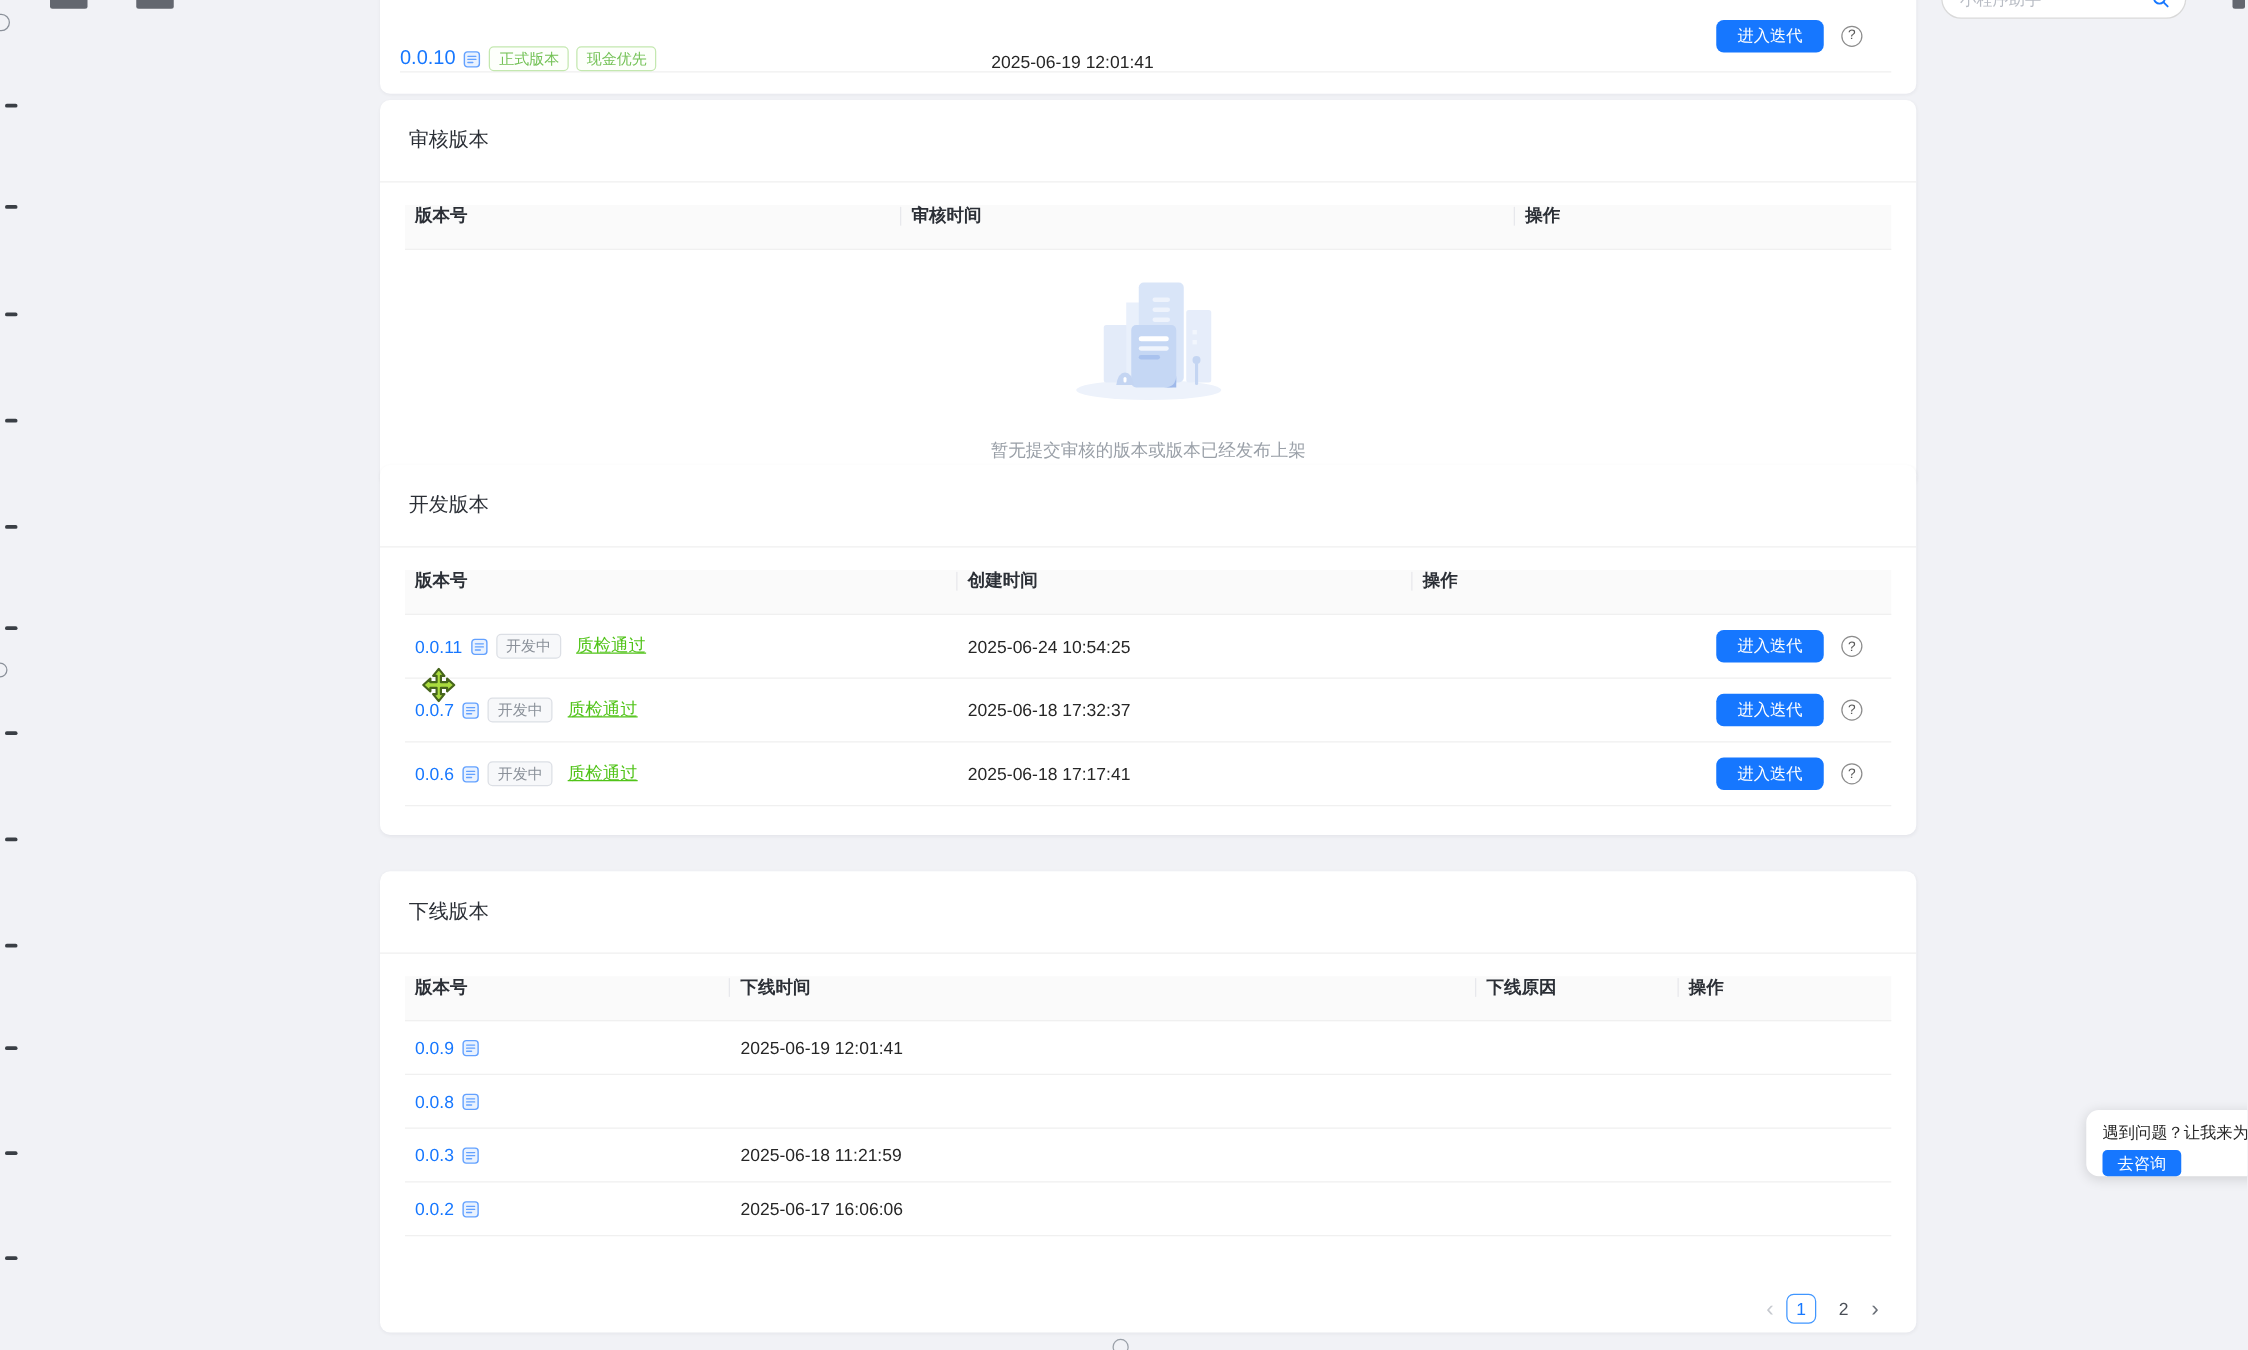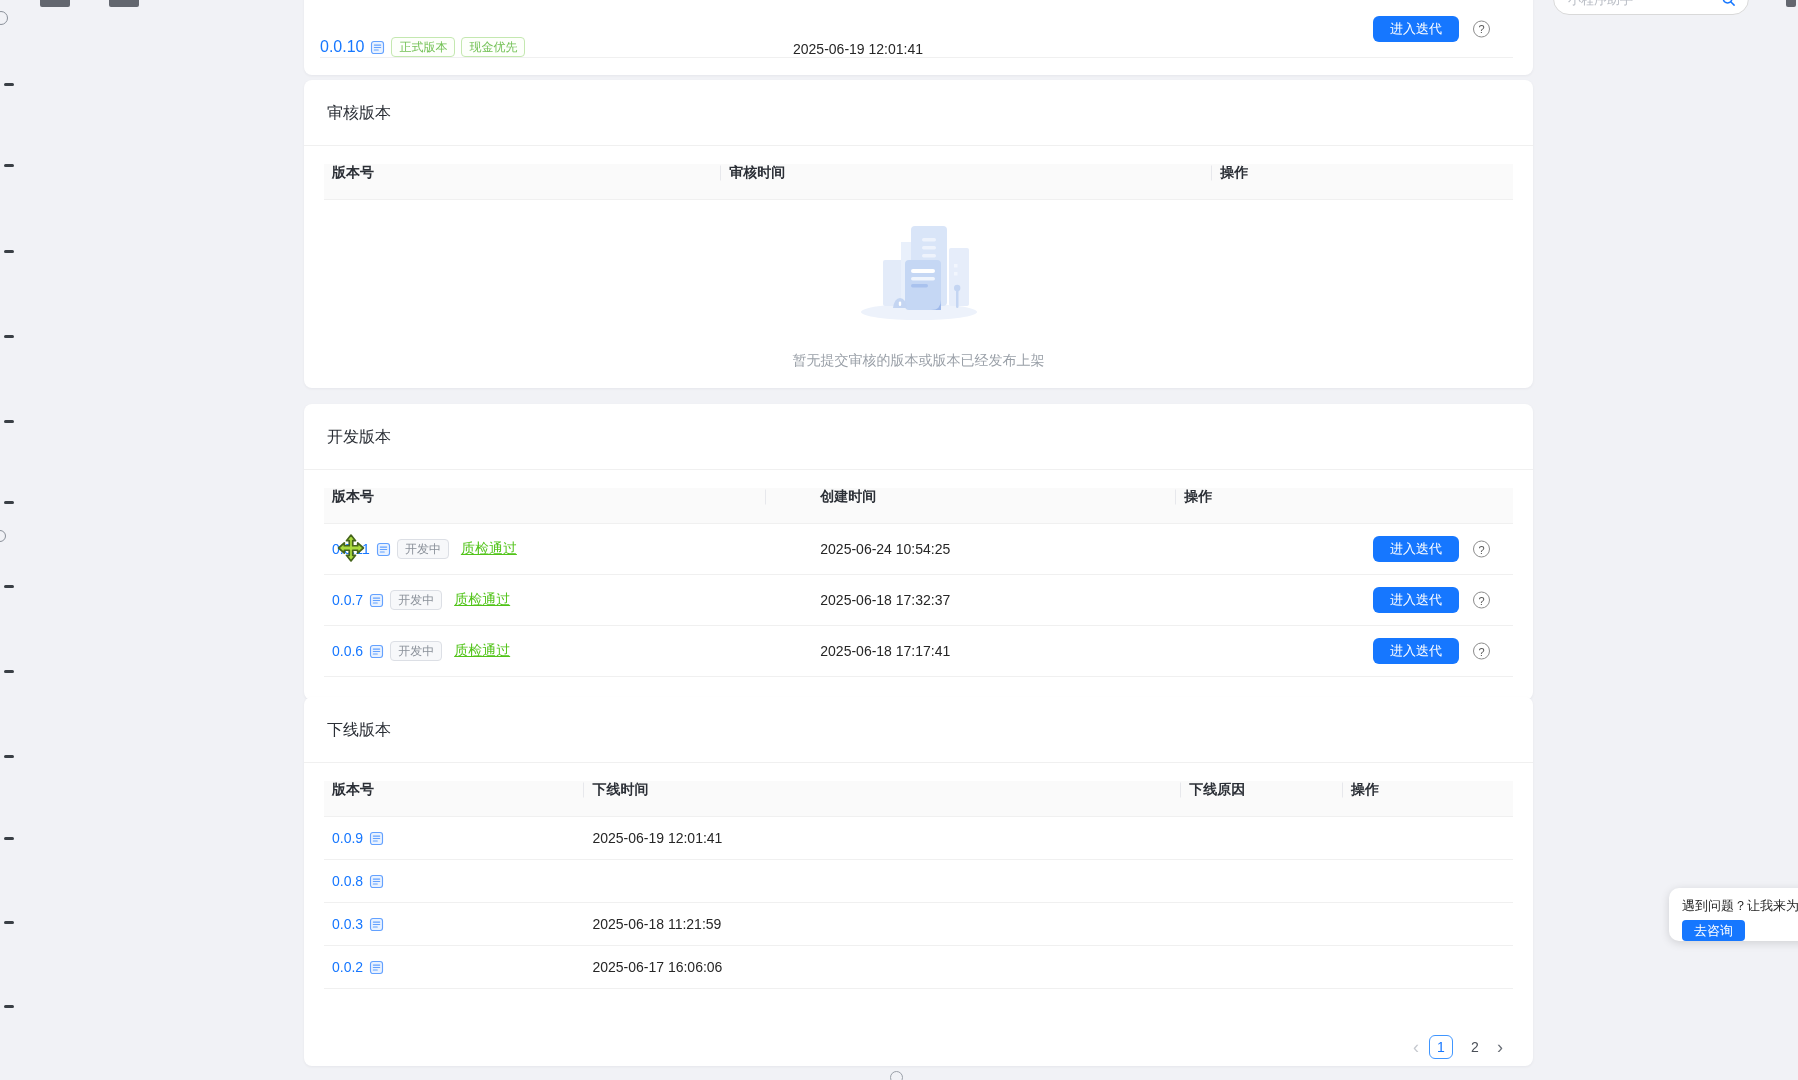--- a/index.html
+++ b/index.html
@@ -4,42 +4,42 @@
 <style>
   html,body{margin:0;padding:0;background:#f1f2f6;}
   body{font-family:"Liberation Sans",sans-serif;color:#262626;}
   .stage{position:relative;width:1798px;height:1080px;overflow:hidden;background:#f1f2f6;}
 
   
   .card{position:absolute;left:304px;width:1229px;background:#fff;border-radius:8px;
         box-shadow:0 1px 3px rgba(15,23,42,.05);box-sizing:border-box;}
   .card1{top:-90px;height:165px;}
   .card2{top:80px;height:308px;}
-  .card3{top:404px;height:296px;}
+  .card3{top:372px;height:296px;}
   .card4{top:697px;height:369px;}
 
   .card-title{height:65px;line-height:65px;padding-left:23px;font-size:16px;font-weight:500;
               color:#2b2f36;border-bottom:1px solid #f0f0f0;}
 
   .table{margin:18px 20px 0 20px;}
   .thead{display:flex;align-items:flex-start;height:35px;background:#fafafa;
          border-bottom:1px solid #f0f0f0;}
   .th{position:relative;box-sizing:border-box;padding-left:8px;font-size:14px;font-weight:700;color:#2b2f36;}
   .th:not(:last-child)::after{content:"";position:absolute;right:0;top:50%;transform:translateY(-50%);
          width:1px;height:15px;background:#e7e8ec;}
   .trow{display:flex;align-items:center;border-bottom:1px solid #f0f0f0;font-size:14px;}
   .trow.h50{height:50px;}
   .trow.h42{height:42px;}
   .td{box-sizing:border-box;padding-left:8px;}
   .vcell{display:flex;align-items:center;gap:6px;}
   .action{flex:1;position:relative;height:100%;}
 
   
   .w-r1{width:33.4%;} .w-r2{width:41.3%;} 
-  .w-d1{width:37.2%;} .w-d2{width:30.6%;margin-left:46px;}
+  .w-d1{width:37.2%;} .w-d2{width:30.6%;}
   .w-o1{width:21.9%;} .w-o2{width:50.2%;} .w-o3{width:13.6%;}
 
   .vlink{color:#1677ff;text-decoration:none;cursor:pointer;}
   .glink{color:#52c41a;text-decoration:underline;cursor:pointer;margin-left:6px;}
   .doc-icon{display:inline-flex;cursor:pointer;}
 
   .tag{display:inline-flex;align-items:center;height:20px;padding:0 7px;border-radius:4px;
        font-size:12px;white-space:nowrap;box-sizing:border-box;}
   .tag-green{color:#74c257;border:1px solid #c4e8b0;background:#fdfffb;}
   .tag-gray{color:#8a9099;border:1px solid #dcdfe5;background:#f7f8fa;}

